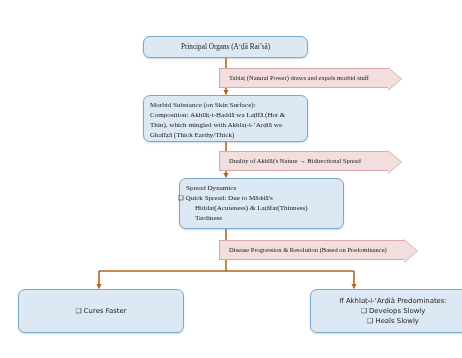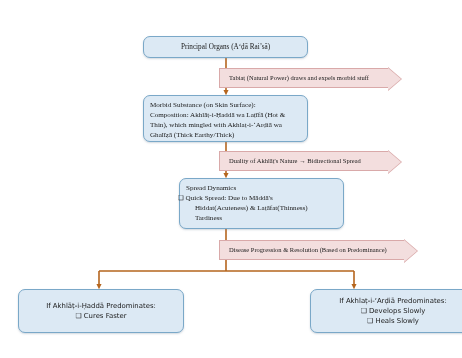--- a/index.html
+++ b/index.html
@@ -232,21 +232,20 @@
     </div>
   </div>
 
   <div class="banner" id="banner-progress">
     <span class="head-edge"></span>
     <span class="head"></span>
     <span class="banner-text">Disease Progression &amp; Resolution (Based on Predominance)</span>
   </div>
 
   <div class="node node-outcome" id="node-outcome-left">
-    <div class="line">If Akhlāṭ-i-Ḥaddā Predominates:</div>
     <div class="line">❑ Cures Faster</div>
   </div>
 
   <div class="node node-outcome" id="node-outcome-right">
     <div class="line">If Akhlaṭ-i-‘Arḍiā Predominates:</div>
     <div class="line">❑ Develops Slowly</div>
     <div class="line">❑ Heals Slowly</div>
   </div>
 
 </div>

